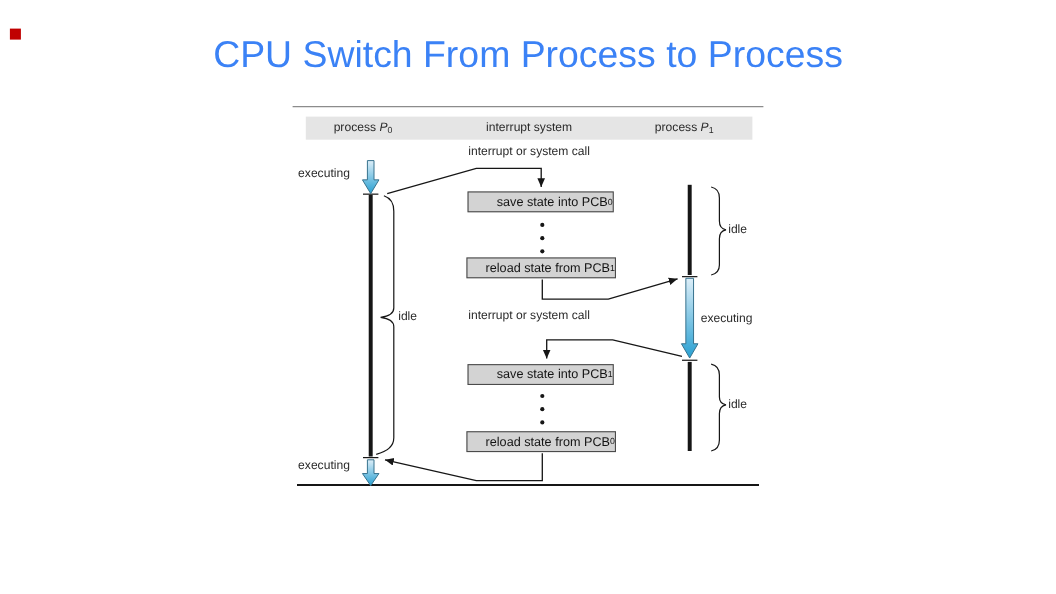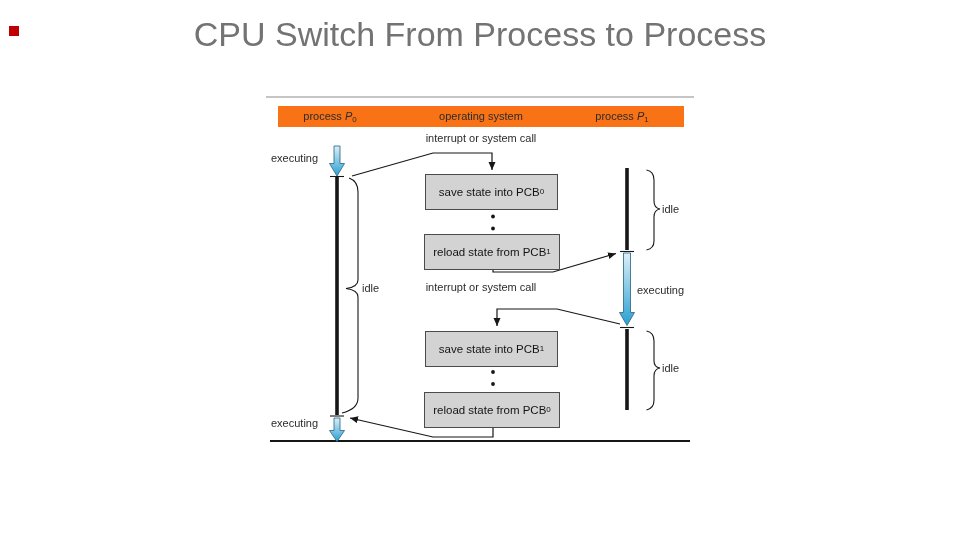--- a/index.html
+++ b/index.html
@@ -3,37 +3,37 @@
 <meta charset="utf-8">
 <style>
   html,body{margin:0;padding:0;}
   body{
     width:960px;height:540px;position:relative;overflow:hidden;
     background:#ffffff;
     font-family:"Liberation Sans",sans-serif;
   }
   .accent-square{position:absolute;left:9px;top:26px;width:10px;height:10px;background:#c00000;}
   h1.title{
-    position:absolute;left:0;right:0;top:16px;margin:0;
-    text-align:center;font-size:34px;font-weight:400;color:#737373;
+    position:absolute;left:0;right:0;top:16px;margin:16px;
+    text-align:center;font-size:34px;font-weight:400;color:#3b82f6;
     letter-spacing:0px;line-height:1.1;
   }
   svg.gfx{position:absolute;left:0;top:0;width:960px;height:540px;}
   .band{position:absolute;left:278px;top:106px;width:406px;height:21px;background:#cfe9f7;}
   .band .lbl{top:4px;}
   .lbl{
     position:absolute;font-size:11px;line-height:13px;color:#2b2b2b;
     white-space:nowrap;
   }
   .ctr{transform:translateX(-50%);}
   .pv{font-style:italic;}
   sub{font-size:8px;vertical-align:-2px;line-height:0;}
   .box{
-    position:absolute;height:36px;background:#d3d3d3;border:1.2px solid #4b4b4b;
-    display:flex;align-items:center;justify-content:center;
+    position:absolute;height:19px;background:#d3d3d3;border:1.2px solid #4b4b4b;
+    display:flex;align-items:center;justify-content:flex-end;
     font-size:11.5px;color:#141414;white-space:nowrap;box-sizing:border-box;
   }
 </style>
 </head>
 <body>
 
 <div class="accent-square" style="background: rgb(192, 0, 0);"></div>
 
 <h1 class="title">CPU Switch From Process to Process</h1>
 
@@ -86,23 +86,23 @@
     <path d="M334,418 L340,418 L340,430.5 L344.5,430.5 L337,441.5 L329.5,430.5 L334,430.5 Z"></path>
   </g>
 
   <g fill="none" stroke="#161616" stroke-width="1.1">
     <path d="M349,178 Q358,181 358,192 L358,280 Q358,287 346,288.5 Q358,290 358,297 L358,398 Q358,409 342,413"></path>
     <path d="M646.5,170 Q654,171.5 654,180 L654,201 Q654,208 660,209 Q654,210 654,217 L654,241 Q654,248.5 646.5,250"></path>
     <path d="M646.5,331 Q654,332.5 654,341 L654,361 Q654,367 660,368 Q654,369 654,376 L654,400 Q654,408.5 646.5,410"></path>
   </g>
 </svg>
 
-<div class="band" style="background: #f97316;">
+<div class="band" style="background: #e5e5e5;">
   <span class="lbl ctr" style="left:52px"><span>process </span><i class="pv">P</i><sub>0</sub></span>
-  <span class="lbl ctr" style="left:203px"><span>operating system</span><i class="pv"></i><sub></sub></span>
+  <span class="lbl ctr" style="left:203px"><span>interrupt system</span><i class="pv"></i><sub></sub></span>
   <span class="lbl ctr" style="left:344px"><span>process </span><i class="pv">P</i><sub>1</sub></span>
 </div>
 
 <span class="lbl ctr" style="left:481px;top:132px">interrupt or system call</span>
 <span class="lbl" style="left:271px;top:152px">executing</span>
 <span class="lbl" style="left:362px;top:282px">idle</span>
 <span class="lbl ctr" style="left:481px;top:281px">interrupt or system call</span>
 <span class="lbl" style="left:637px;top:284px">executing</span>
 <span class="lbl" style="left:662px;top:203px">idle</span>
 <span class="lbl" style="left:662px;top:362px">idle</span>

